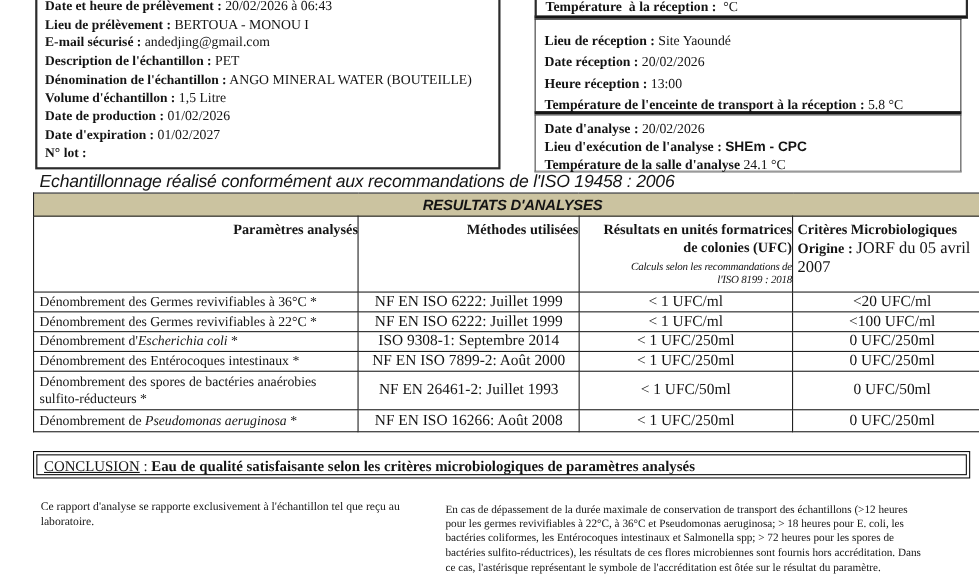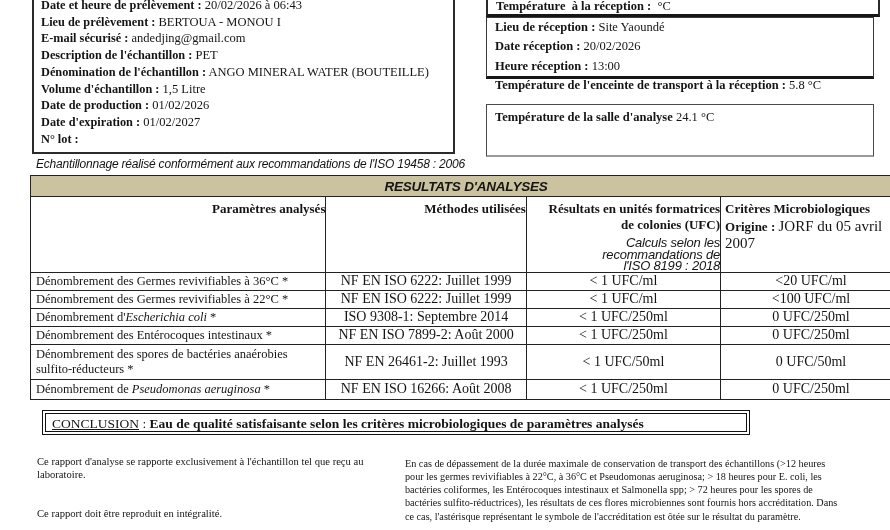--- a/index.html
+++ b/index.html
@@ -13,51 +13,51 @@
   
   #sample-box { left:32px; top:-9px; width:423px; height:163px;
     border:2px solid #2b2b2b; padding:4px 6px 0 7px; background:#fff; }
   .info-line { font-size:12.5px; line-height:16.7px; white-space:pre; }
   .info-line b { font-size:12.3px; }
 
   
   #temp-box { left:486px; top:-13px; width:394px; height:30px;
     border:2px solid #2b2b2b; border-bottom:3px solid #161616; padding:10px 8px 0; }
   .rec-line, .temp-line { font-size:12.5px; white-space:pre; }
-  #reception-box { left:486px; top:17px; width:388px; height:62px;
-    border:1.5px solid #3a3a3a; border-bottom:3px solid #161616; padding:0 8px 0; }
+  #reception-box { left:486px; top:17px; width:388px; height:87px;
+    border:1.5px solid #3a3a3a; border-bottom:3px solid #161616; padding:10px 8px 0; }
   .rec-line { line-height:19.3px; }
   #analysis-box { left:486px; top:104px; width:388px; height:53px;
     border:1.5px solid #4a4a4a; border-bottom:2px solid #9a9a9a; padding:4px 8px 0; }
   .ana-line { font-size:12.5px; line-height:16.4px; white-space:pre; }
   .shem-value { font-family:"Liberation Sans", sans-serif; font-weight:bold; font-size:12.5px; }
 
   
   #sampling-note { left:36px; top:157px; font-family:"Liberation Sans", sans-serif;
-    font-style:italic; font-size:12px; letter-spacing:-0.2px; }
+    font-style:italic; font-size:16px; letter-spacing:-0.2px; }
 
   
   #results-table { left:30px; top:175px; width:872px; border-collapse:collapse; }
   #results-table td, #results-table th { border:1.5px solid #222; }
   .banner-cell { background:#cbc3a0; height:21px; text-align:center;
     font-family:"Liberation Sans", sans-serif; font-style:italic; font-weight:bold;
     font-size:13.5px; letter-spacing:-0.2px; }
   .hdr { height:69px; vertical-align:top; padding-top:4px; font-size:13px; text-align:right; }
   .hdr-left { text-align:left; padding-left:4px; }
   .result-hdr-main { white-space:pre-line; }
-  .result-note { font-family:Liberation Sans, sans-serif; font-style:italic;
-    font-weight:normal; font-size:13px; line-height:11.5px; margin-top:4px; letter-spacing:-0.2px; }
+  .result-note { font-family:Liberation Serif, serif; font-style:italic;
+    font-weight:normal; font-size:10px; line-height:11.5px; margin-top:4px; letter-spacing:-0.2px; }
   .origin-line { font-size:13px; margin-top:1px; }
   .origin-value { font-weight:normal; font-size:15px;margin-top:32px; }
   .param-cell { font-size:12.5px; padding:0 4px 0 5px; }
   .c { text-align:center; font-size:14px; }
   .r18 { height:18px; } .r35 { height:35px; } .r20 { height:20px;padding-left:12px; }
 
   
-  #conclusion { left:42px; top:410px; width:708px; height:25px;
+  #conclusion { left:30px; top:410px; width:852px; height:25px;
     border:4px double #111; padding:2px 6px 0; font-size:13.5px; background:#fff; }
   #conclusion .concl-label { text-decoration:underline; }
   #conclusion .concl-text { font-weight:bold; }
 
   
   .footnote { white-space:pre; }
   #fn-left { left:37px; top:431px; width:380px; font-size:10.6px; line-height:12.7px; }
   #fn-right { left:405px; top:430px; width:478px; font-size:10.2px; line-height:13.3px; }
   .fn-p { margin-bottom:1px; }
 </style>
@@ -81,20 +81,22 @@
 </div>
 
 <div class="abs" id="reception-box">
   <div class="rec-line"><b>Lieu de réception :</b> <span>Site Yaoundé</span></div>
   <div class="rec-line"><b>Date réception :</b> <span>20/02/2026</span></div>
   <div class="rec-line"><b>Heure réception :</b> <span>13:00</span></div>
   <div class="rec-line"><b>Température de l'enceinte de transport à la réception :</b> <span>5.8 °C</span></div>
 </div>
 
 <div class="abs" id="analysis-box">
+  <div class="ana-line"><b>Date d'analyse :</b> <span>20/02/2026</span></div>
+  <div class="ana-line"><b>Lieu d'exécution de l'analyse :</b> <span class="shem-value">SHEm - CPC</span></div>
   <div class="ana-line"><b>Température de la salle d'analyse</b> <span>24.1 °C</span></div>
 </div>
 
 <div class="abs" id="sampling-note">Echantillonnage réalisé conformément aux recommandations de l'ISO 19458 : 2006</div>
 
 <table class="abs" id="results-table">
   <colgroup>
     <col style="width:289px">
       <col style="width:196px">
       <col style="width:190px">
@@ -157,21 +159,20 @@
 </tbody>
   </table>
 
 <div class="abs" id="conclusion">
   <span class="concl-label">CONCLUSION</span><span> : </span><span class="concl-text">Eau de qualité satisfaisante selon les critères microbiologiques de paramètres analysés</span>
 </div>
 
 <div class="abs footnote" id="fn-left">
   <div class="fn-p">Ce rapport d'analyse se rapporte exclusivement à l'échantillon tel que reçu au
 laboratoire.</div>
-  <div class="fn-p">Ce rapport doit être reproduit en intégralité.</div>
   
   
   
 </div>
 
 <div class="abs footnote" id="fn-right">
   <div class="fn-p">En cas de dépassement de la durée maximale de conservation de transport des échantillons (&gt;12 heures
 pour les germes revivifiables à 22°C, à 36°C et Pseudomonas aeruginosa; &gt; 18 heures pour E. coli, les
 bactéries coliformes, les Entérocoques intestinaux et Salmonella spp; &gt; 72 heures pour les spores de
 bactéries sulfito-réductrices), les résultats de ces flores microbiennes sont fournis hors accréditation. Dans

